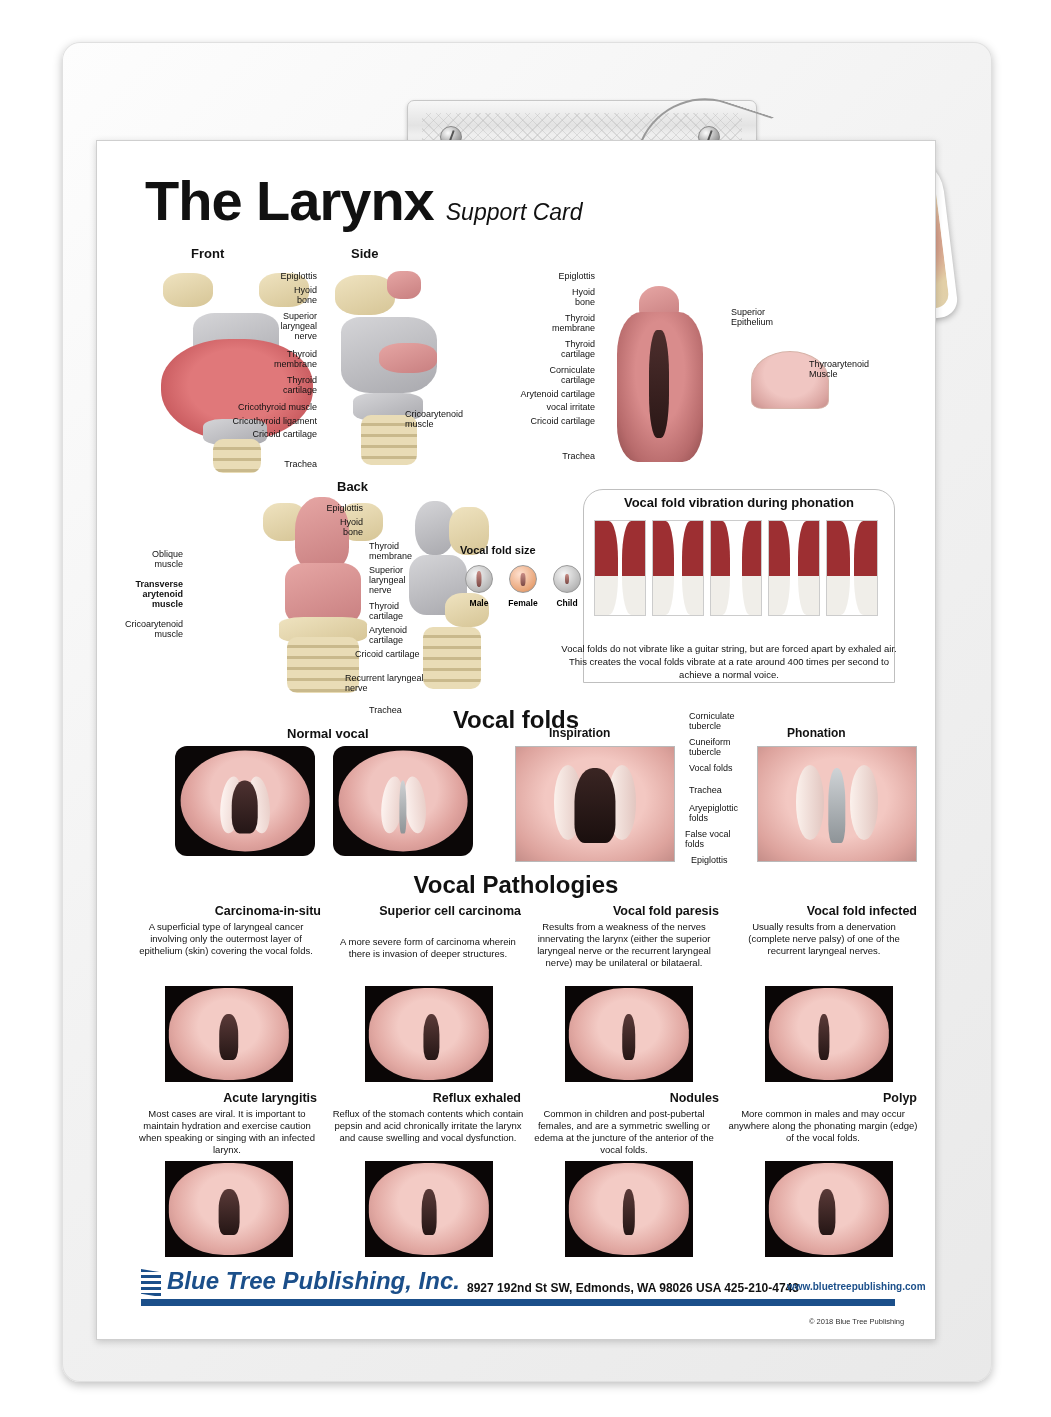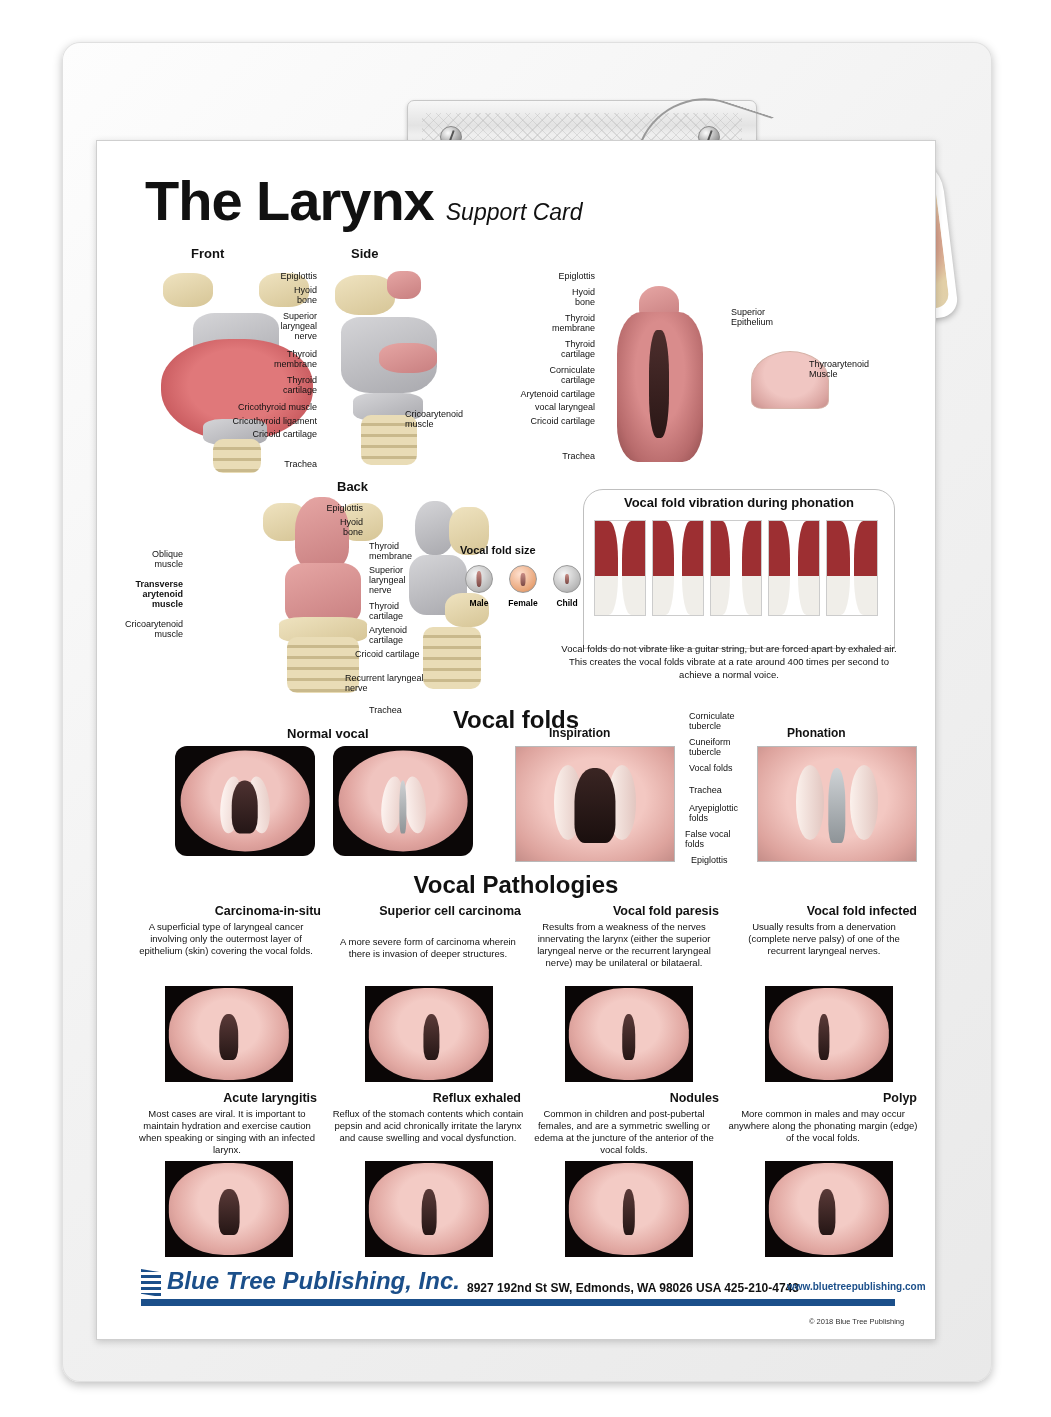--- a/index.html
+++ b/index.html
@@ -335,21 +335,21 @@
     <div class="lbl r" style="left:418px; top:130px; width:80px;">Epiglottis</div>
     <div class="lbl r" style="left:428px; top:146px; width:70px;">Hyoid
 bone</div>
     <div class="lbl r" style="left:428px; top:172px; width:70px;">Thyroid
 membrane</div>
     <div class="lbl r" style="left:428px; top:198px; width:70px;">Thyroid
 cartilage</div>
     <div class="lbl r" style="left:420px; top:224px; width:78px;">Corniculate
 cartilage</div>
     <div class="lbl r" style="left:396px; top:248px; width:102px;">Arytenoid cartilage</div>
-    <div class="lbl r" style="left:418px; top:261px; width:80px;">vocal laryngeal</div>
+    <div class="lbl r" style="left:418px; top:261px; width:80px;">vocal irritate</div>
     <div class="lbl r" style="left:408px; top:275px; width:90px;">Cricoid cartilage</div>
     <div class="lbl r" style="left:428px; top:310px; width:70px;">Trachea</div>
     <div class="lbl" style="left:308px; top:268px; width:86px;">Cricoarytenoid
 muscle</div>
 
     <div class="art" style="left:508px; top:145px; width:110px; height:190px;">
       <div class="cart-pink" style="left:34px; top:0px; width:40px; height:34px; border-radius:50% 50% 30% 30%;"></div>
       <div style="position:absolute; left:12px; top:26px; width:86px; height:150px;
                   background:radial-gradient(ellipse at 50% 40%, #d98c8c 0 40%, #b86b6c 75%, #8e4c4d 100%);
                   border-radius:28% 28% 24% 24%;"></div>
@@ -417,21 +417,21 @@
     <div class="coin f" style="left:412px; top:424px;">
         <div class="slit" style="height:50%; top:25%;"></div>
       </div>
     <div class="coin" style="left:456px; top:424px;">
         <div class="slit" style="height:42%; top:29%; width:4px;"></div>
       </div>
     <div class="coin-lbl" style="left:362px; top:457px;">Male</div>
     <div class="coin-lbl" style="left:406px; top:457px;">Female</div>
     <div class="coin-lbl" style="left:450px; top:457px;">Child</div>
 
-    <div class="vib-panel" style="left:486px; top:348px; width:312px; height:160px; border-radius:20px 20px 0 0;">
+    <div class="vib-panel" style="left:486px; top:348px; width:312px; height:194px; border-radius:20px 20px 0 0;">
       <div class="vib-title">Vocal fold vibration during phonation</div>
       <div class="vib-cell" style="left:10px;">
         <div class="tissue-l" style="width:46%;"></div>
           <div class="tissue-r" style="width:46%;"></div>
       </div>
       <div class="vib-cell" style="left:68px;">
         <div class="tissue-l" style="width:42%;"></div>
           <div class="tissue-r" style="width:42%;"></div>
       </div>
       <div class="vib-cell" style="left:126px;">

